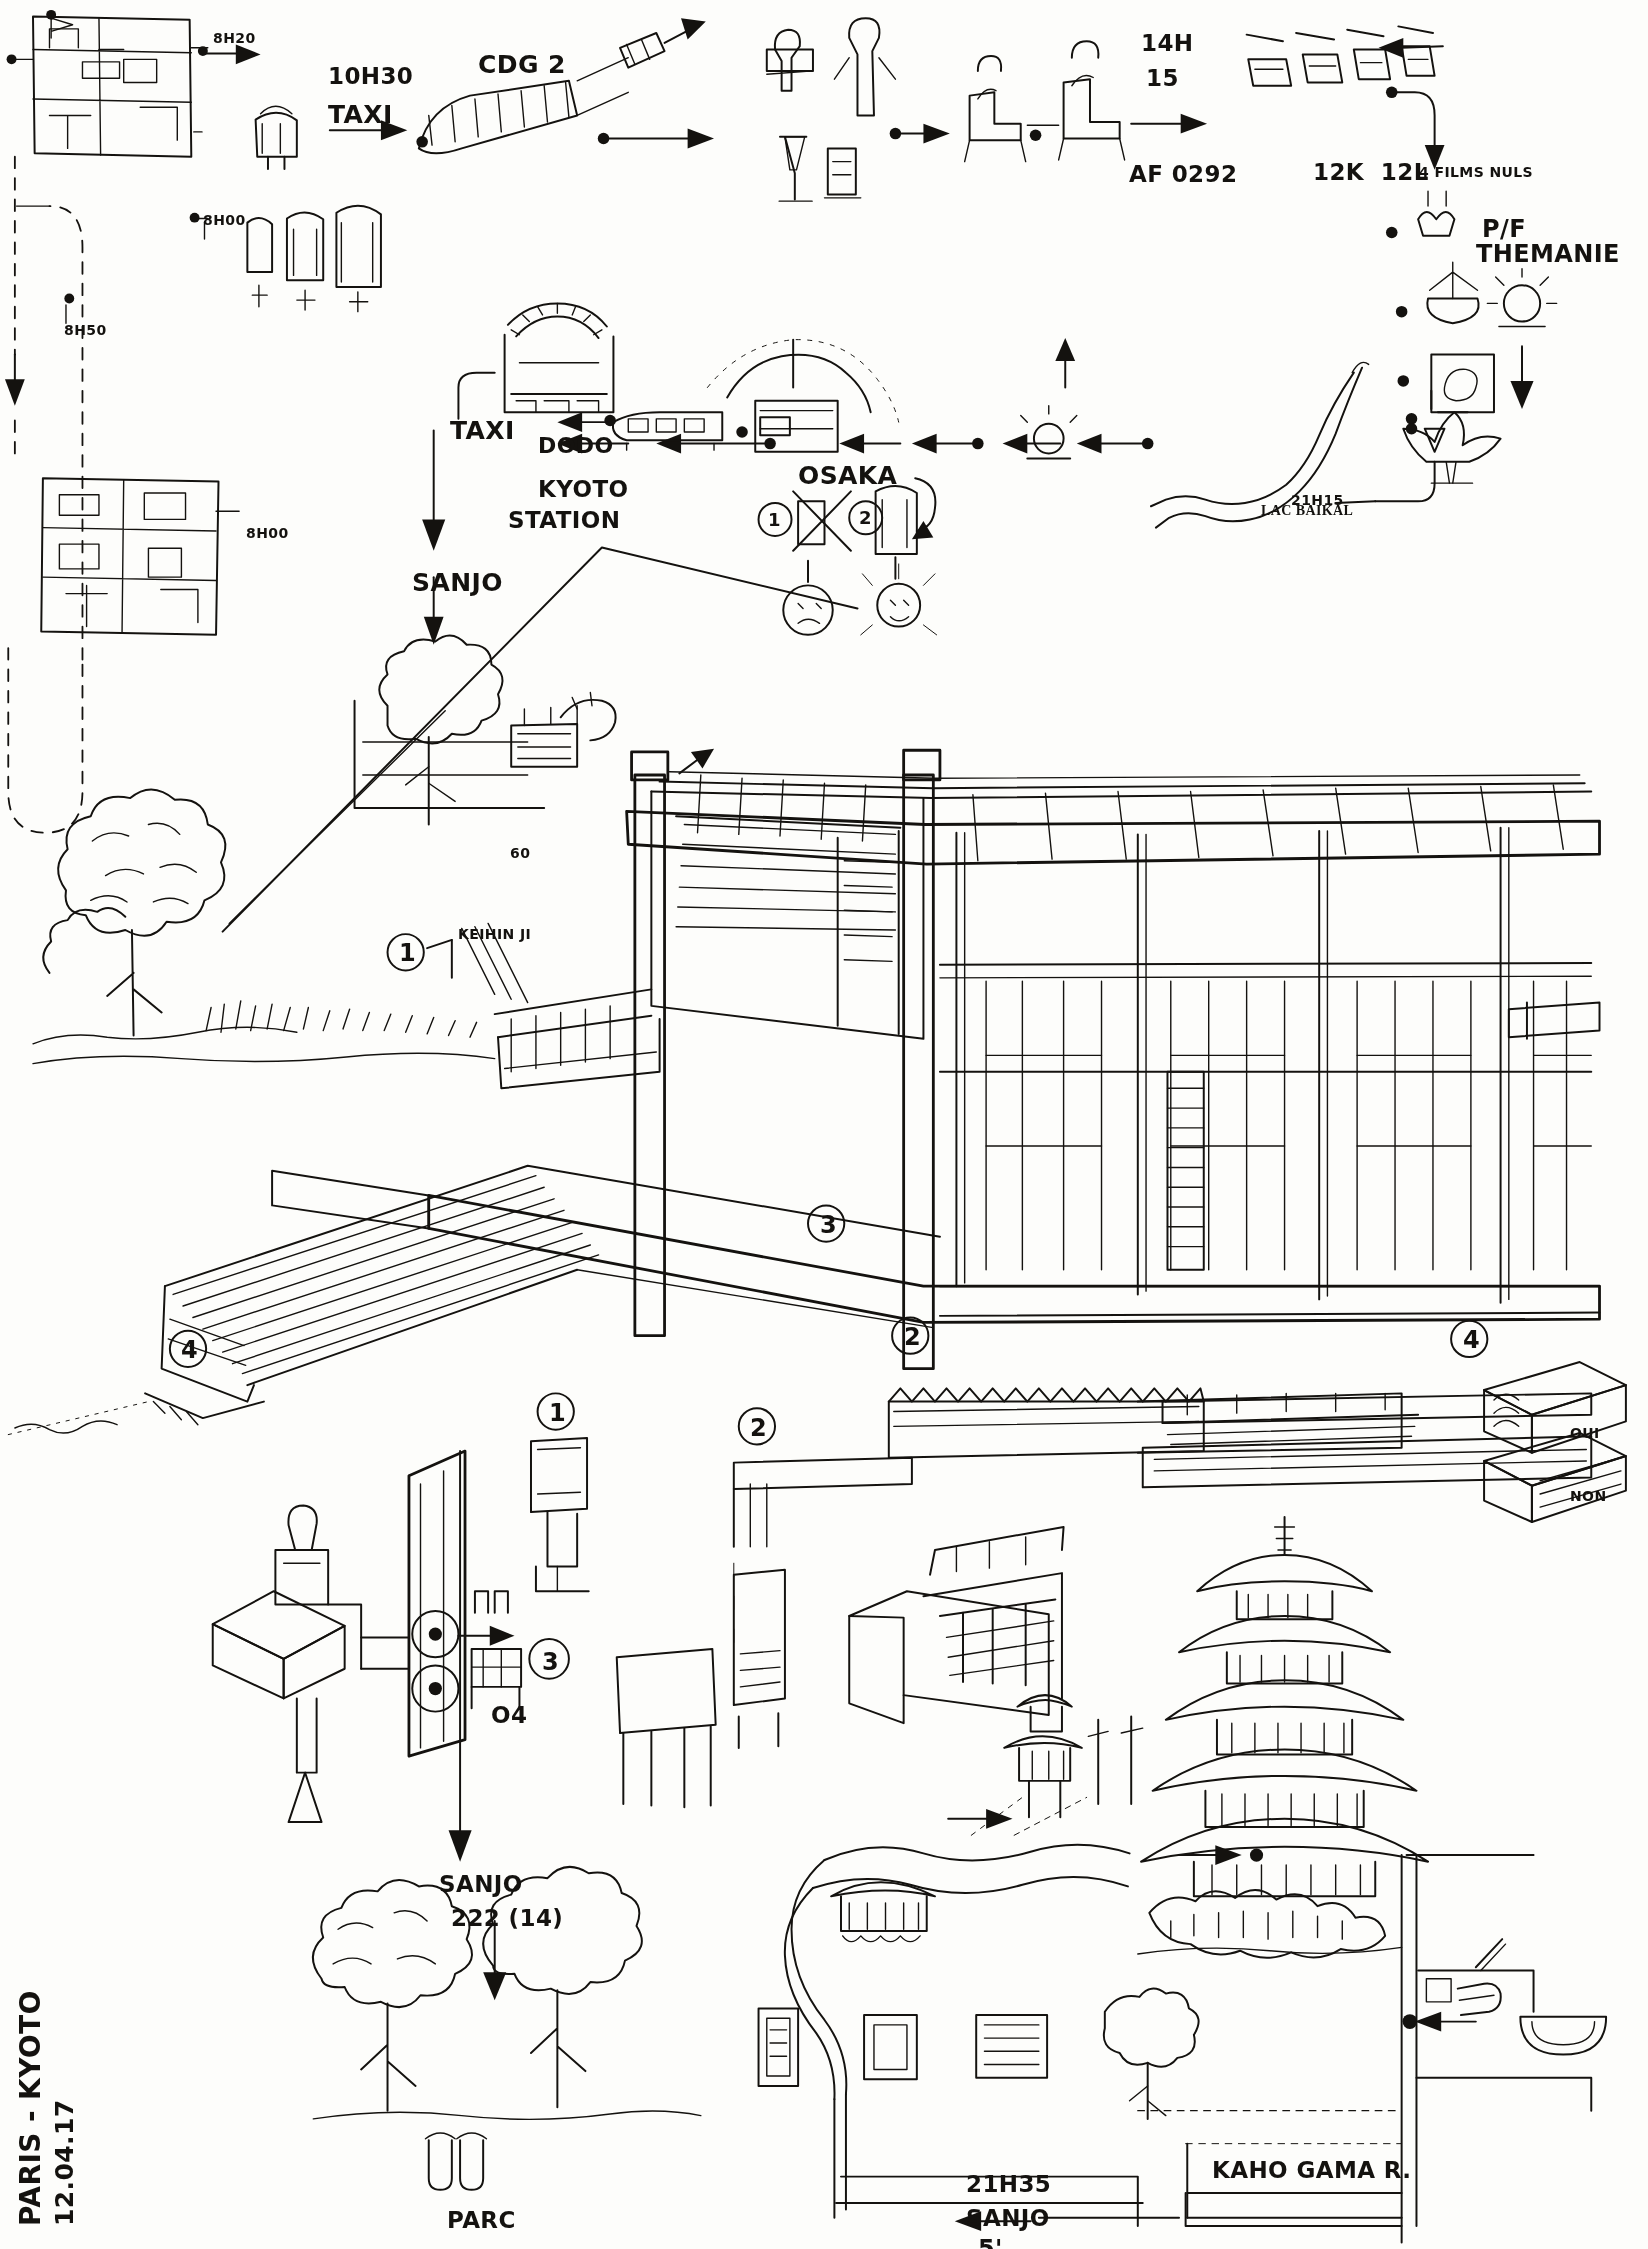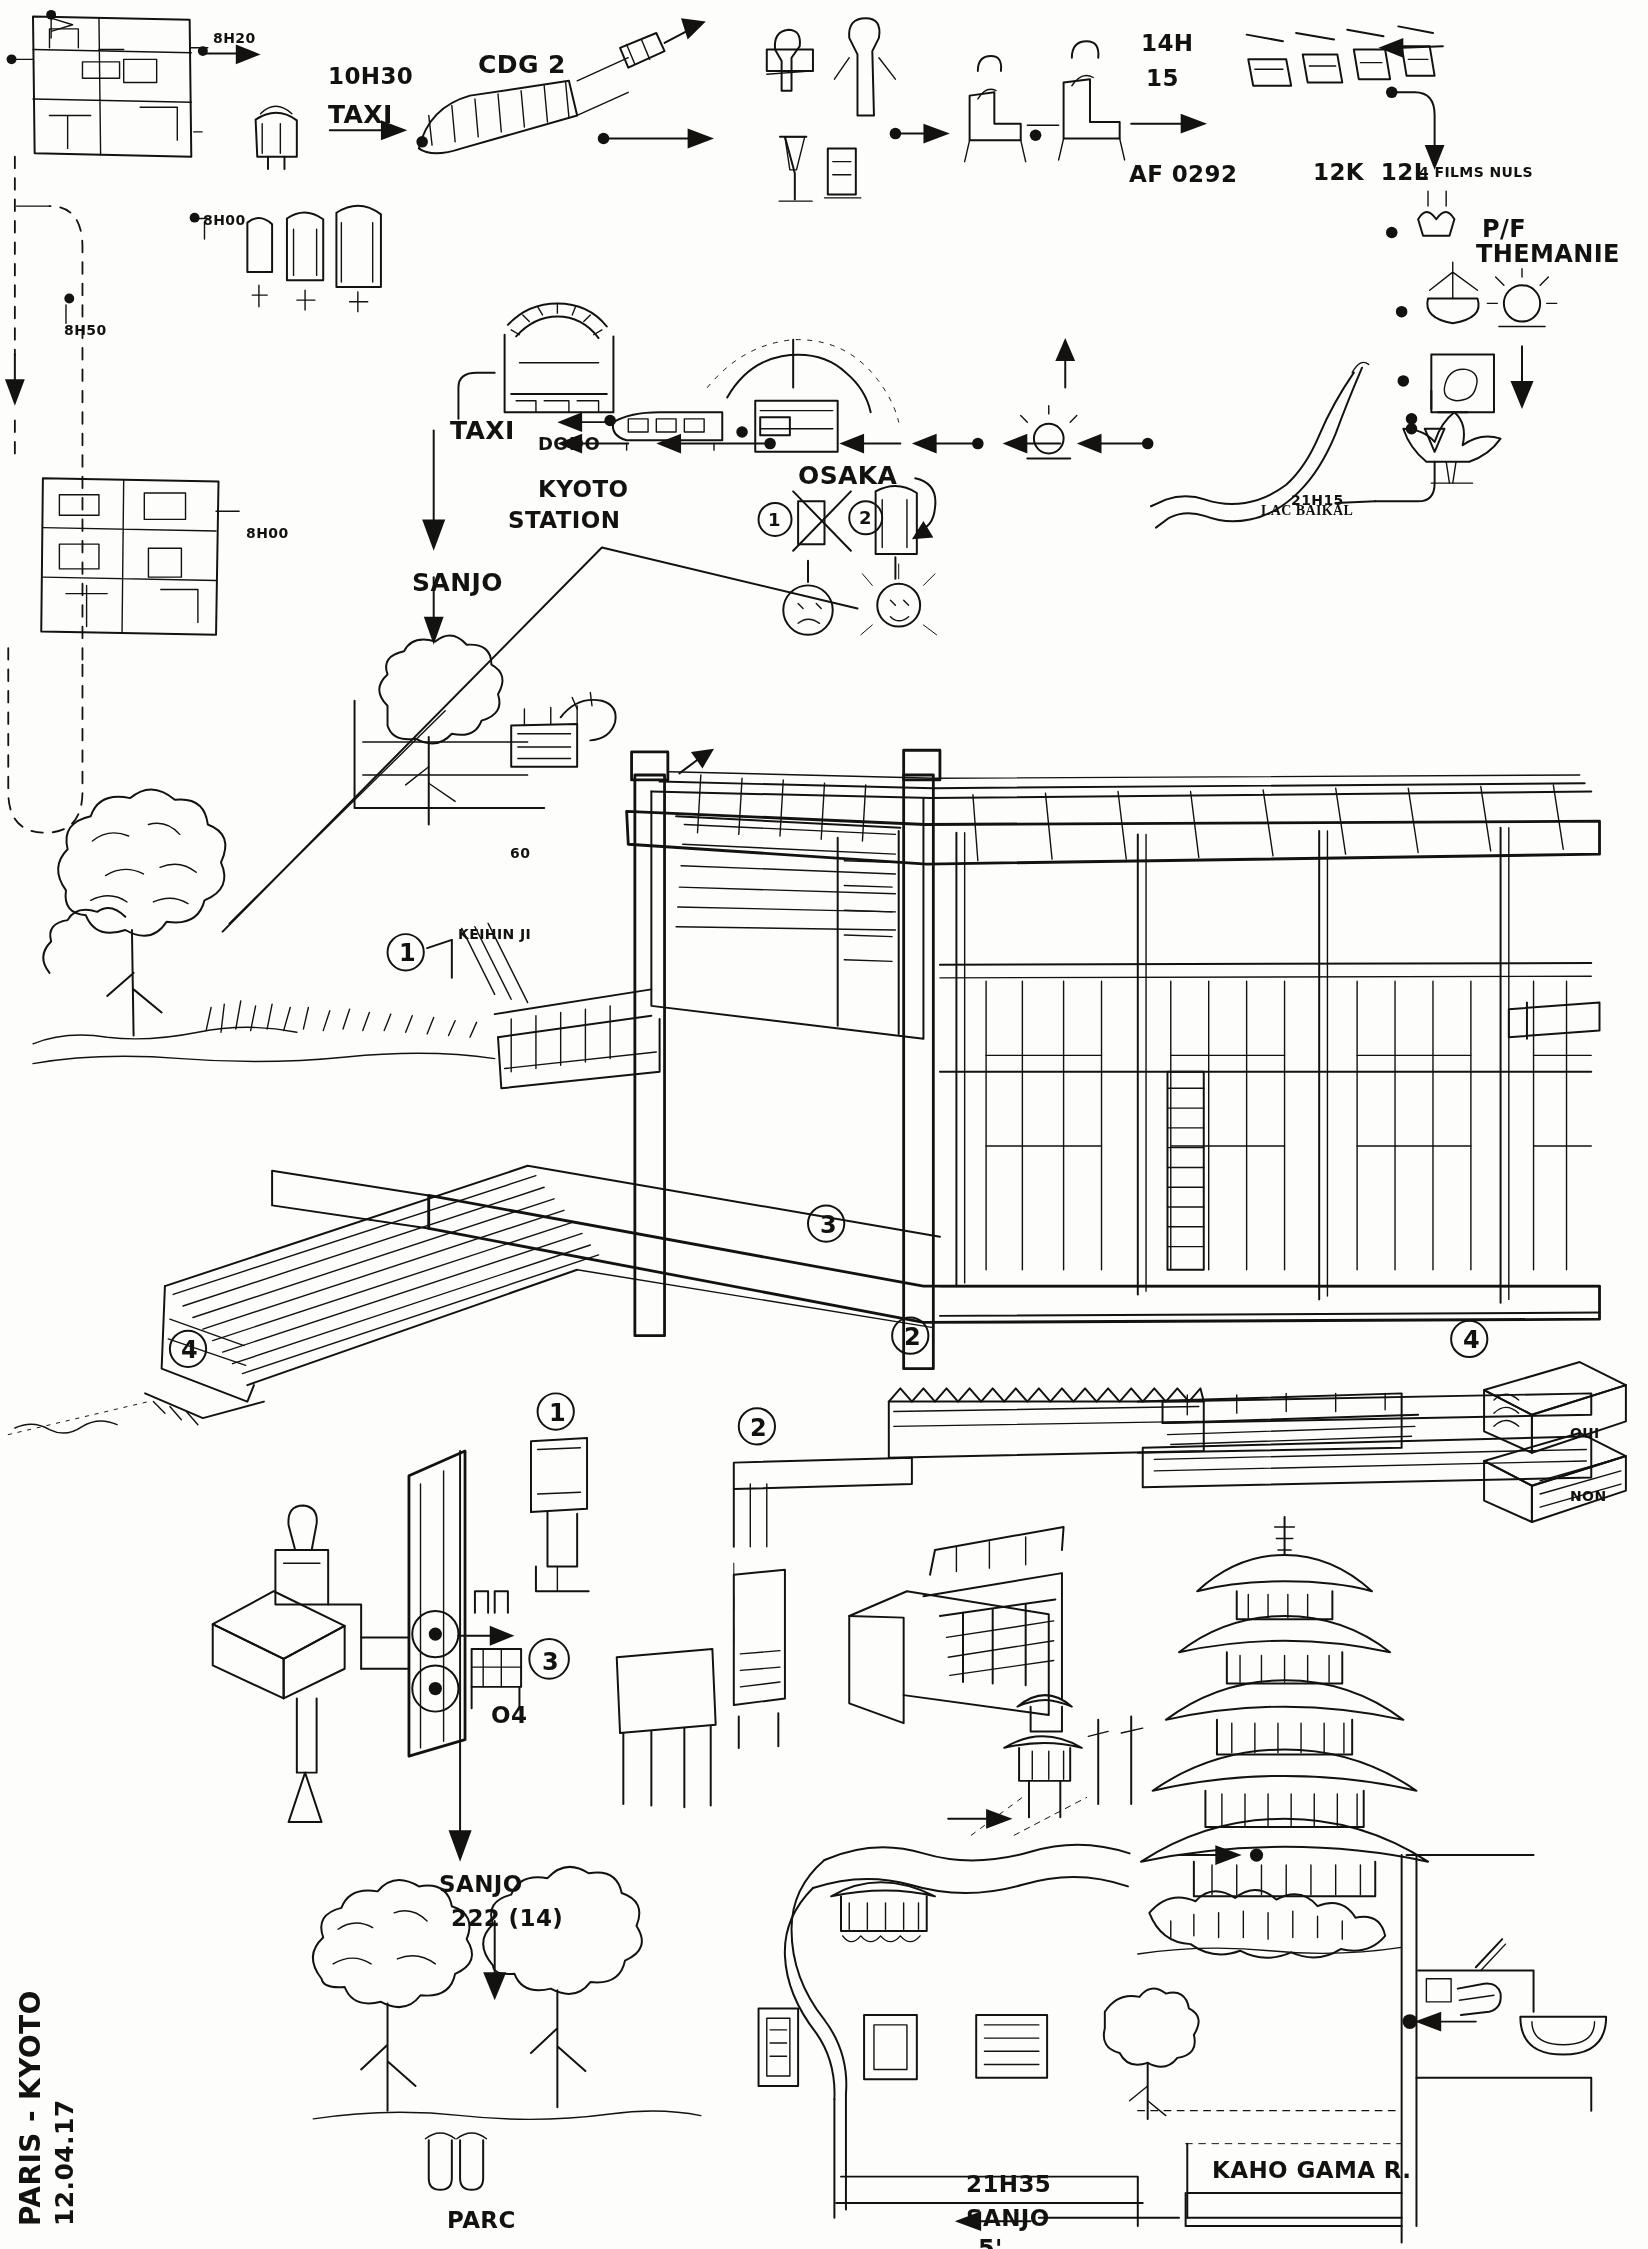--- a/index.html
+++ b/index.html
@@ -74,21 +74,21 @@
   .label {
     position: absolute;
     font-family: "DejaVu Sans", sans-serif;
     font-weight: 700;
     color: #14120f;
     letter-spacing: 0.4px;
     white-space: pre;
     line-height: 1.12;
     transform-origin: left top;
   }
-  .s20 { font-size: 18px; }
+  .s20 { font-size: 22px; }
   .s22 { font-size: 18px; }
   .s24 { font-size: 24px; }
   .s26 { font-size: 14px; }
   .s28 { font-size: 23px; }
   .s30 { font-size: 25px; }
   .s34 { font-size: 28px; }
   .rot90 { transform: rotate(-90deg); }
   .cap { text-transform: uppercase; }
 </style>
 </head>

